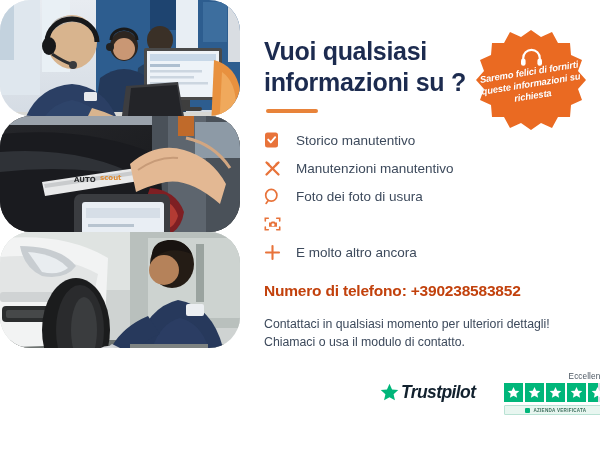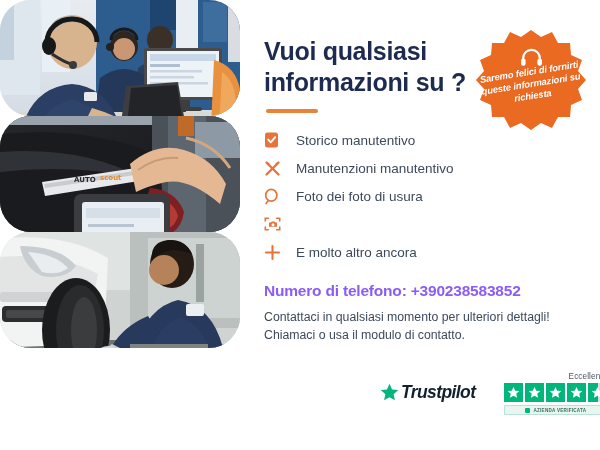--- a/index.html
+++ b/index.html
@@ -94,26 +94,26 @@
     font-size: 13.5px;
     color: #3d4a5c;
     white-space: nowrap;
   }
 
   
   .phone {
     margin: 17px 0 0 0;
     font-size: 15.5px;
     font-weight: bold;
-    color: #8b5cf6;
+    color: #c2410c;
     white-space: nowrap;
     letter-spacing: -0.2px;
   }
   .contact-lines {
-    margin-top: 9px;
+    margin-top: 16px;
   }
   .contact-lines div {
     font-size: 12.3px;
     color: #3d4a5c;
     line-height: 1.45;
     white-space: nowrap;
   }
 
   
   .badge {

